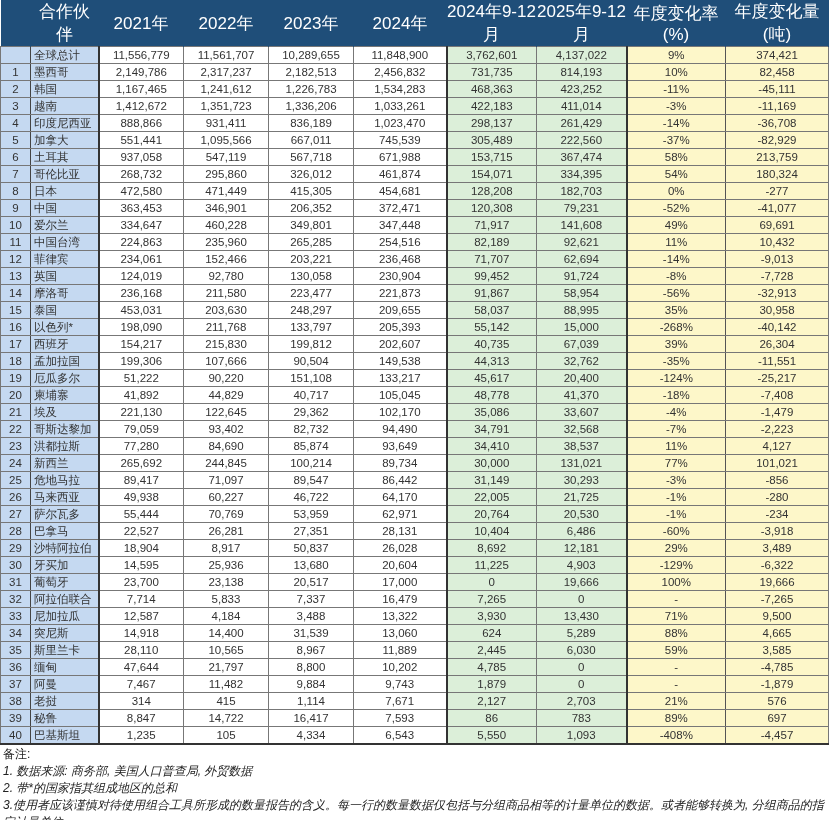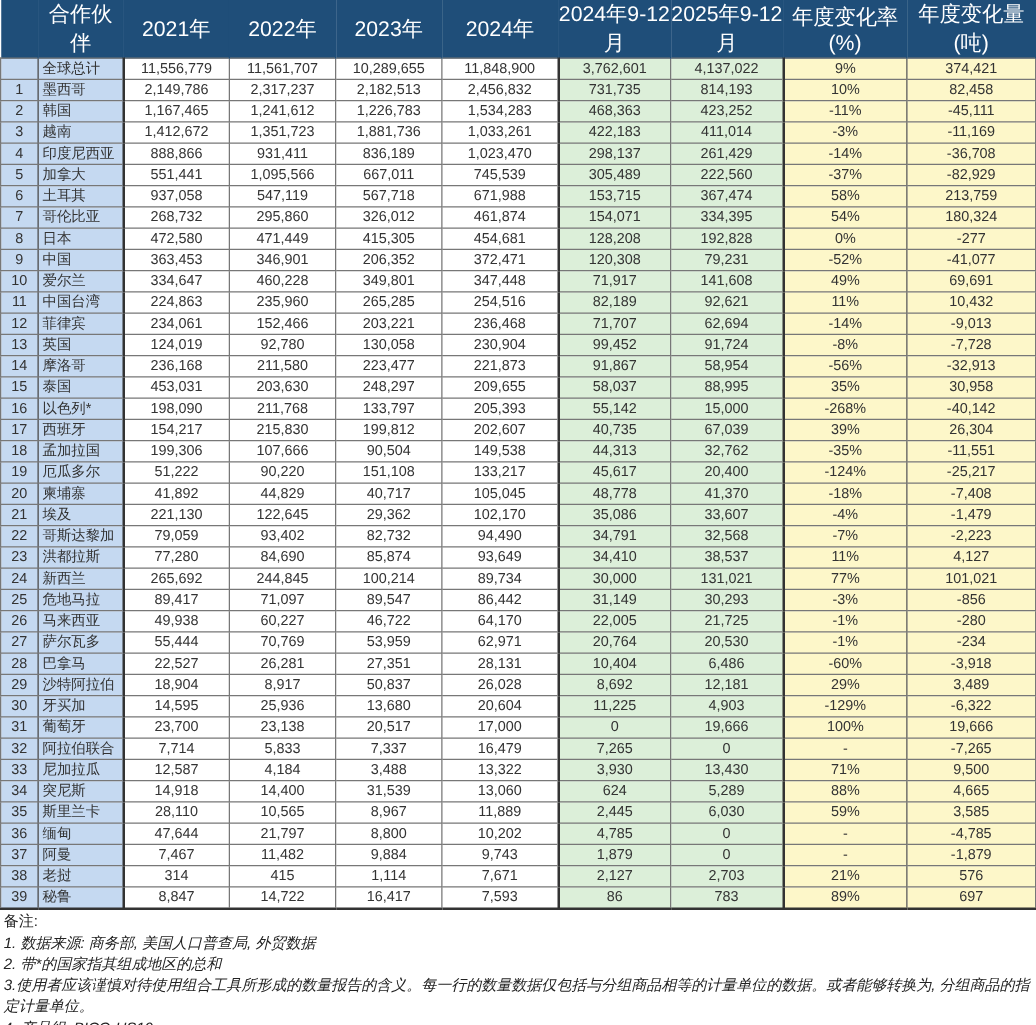--- a/index.html
+++ b/index.html
@@ -97,21 +97,21 @@
         <td class="p">468,363</td>
         <td class="p p25">423,252</td>
         <td class="rate">-11%</td>
         <td class="amt">-45,111</td>
       </tr>
       <tr>
         <td class="idx">3</td>
         <td class="name">越南</td>
         <td class="yr">1,412,672</td>
         <td class="yr">1,351,723</td>
-        <td class="yr">1,881,736</td>
+        <td class="yr">1,336,206</td>
         <td class="yr y24">1,033,261</td>
         <td class="p">422,183</td>
         <td class="p p25">411,014</td>
         <td class="rate">-3%</td>
         <td class="amt">-11,169</td>
       </tr>
       <tr>
         <td class="idx">4</td>
         <td class="name">印度尼西亚</td>
         <td class="yr">888,866</td>
@@ -160,21 +160,21 @@
         <td class="amt">180,324</td>
       </tr>
       <tr>
         <td class="idx">8</td>
         <td class="name">日本</td>
         <td class="yr">472,580</td>
         <td class="yr">471,449</td>
         <td class="yr">415,305</td>
         <td class="yr y24">454,681</td>
         <td class="p">128,208</td>
-        <td class="p p25">192,828</td>
+        <td class="p p25">182,703</td>
         <td class="rate">0%</td>
         <td class="amt">-277</td>
       </tr>
       <tr>
         <td class="idx">9</td>
         <td class="name">中国</td>
         <td class="yr">363,453</td>
         <td class="yr">346,901</td>
         <td class="yr">206,352</td>
         <td class="yr y24">372,471</td>
@@ -535,20 +535,32 @@
         <td class="idx">39</td>
         <td class="name">秘鲁</td>
         <td class="yr">8,847</td>
         <td class="yr">14,722</td>
         <td class="yr">16,417</td>
         <td class="yr y24">7,593</td>
         <td class="p">86</td>
         <td class="p p25">783</td>
         <td class="rate">89%</td>
         <td class="amt">697</td>
+      </tr>
+      <tr>
+        <td class="idx">40</td>
+        <td class="name">巴基斯坦</td>
+        <td class="yr">1,235</td>
+        <td class="yr">105</td>
+        <td class="yr">4,334</td>
+        <td class="yr y24">6,543</td>
+        <td class="p">5,550</td>
+        <td class="p p25">1,093</td>
+        <td class="rate">-408%</td>
+        <td class="amt">-4,457</td>
       </tr>
     </tbody>
 </table>
 
 <div class="notes">
   <div class="title">备注:</div>
   <div>1. 数据来源: 商务部, 美国人口普查局, 外贸数据</div>
   <div>2. 带*的国家指其组成地区的总和</div>
   <div>3.使用者应该谨慎对待使用组合工具所形成的数量报告的含义。每一行的数量数据仅包括与分组商品相等的计量单位的数据。或者能够转换为, 分组商品的指定计量单位。</div>
   <div>4. 产品组: BICO-HS10</div>

